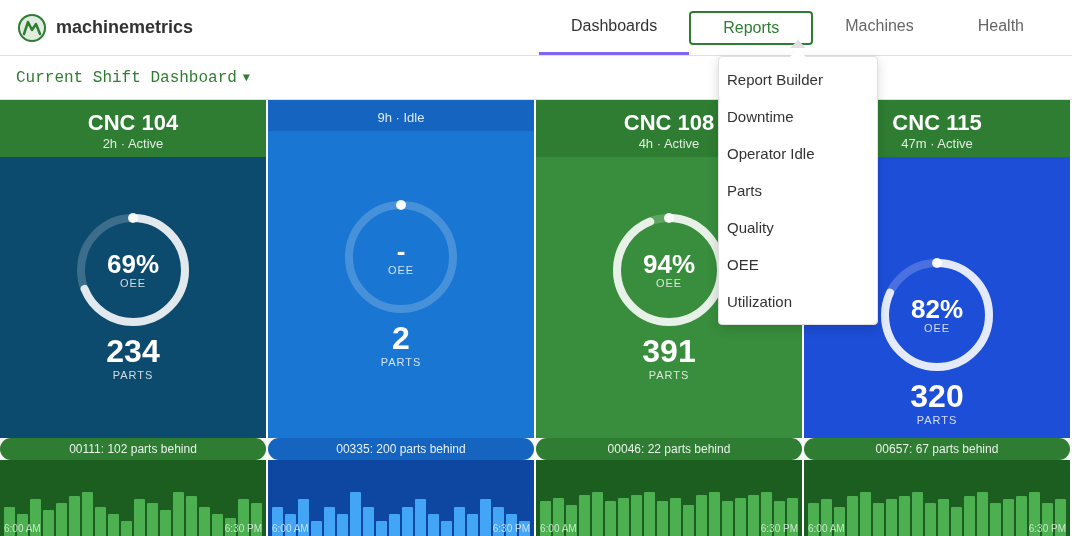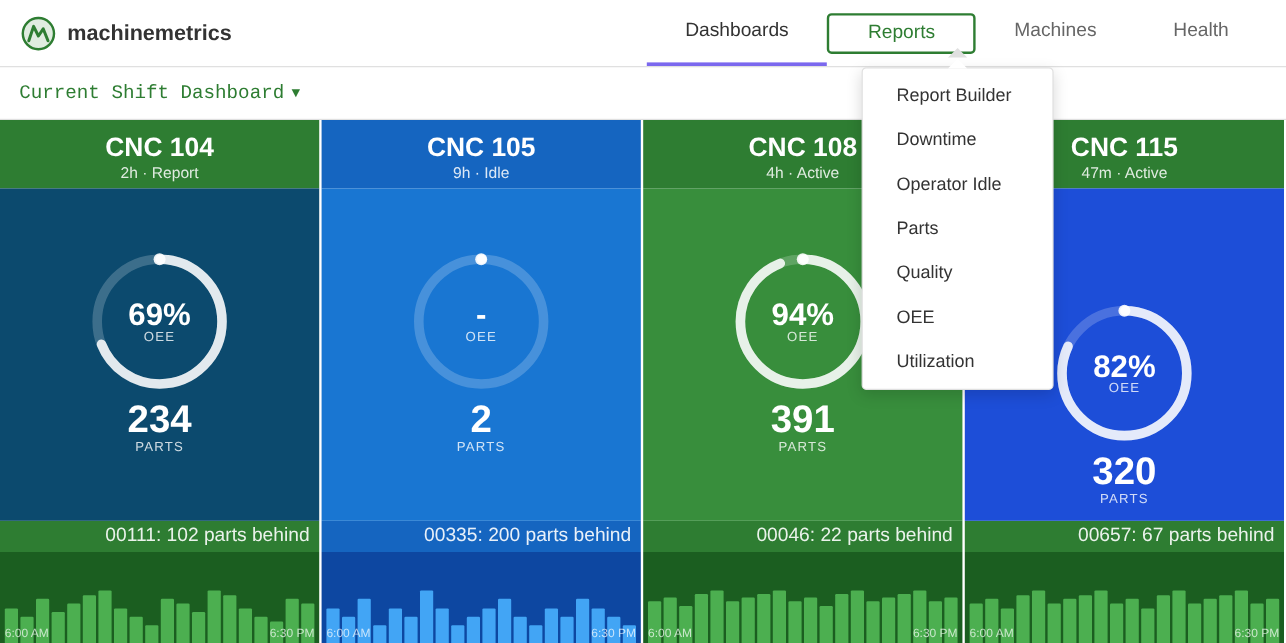--- a/index.html
+++ b/index.html
@@ -118,21 +118,21 @@
       position: absolute;
       top: -9px;
       left: -8px;
       width: 0;
       height: 0;
       border-left: 8px solid transparent;
       border-right: 8px solid transparent;
       border-bottom: 8px solid #e0e0e0;
     }
     .dropdown-item {
-      padding: 10px 28px;
+      padding: 10px 8px;
       font-size: 15px;
       color: #333;
       cursor: pointer;
       white-space: nowrap;
     }
 
     
     .cards-container {
       display: flex;
       height: calc(536px - 56px - 44px);
@@ -213,23 +213,24 @@
     }
     .parts-label {
       font-size: 11px;
       color: rgba(255,255,255,0.8);
       letter-spacing: 1px;
       margin-bottom: 4px;
     }
 
     .card-footer {
       padding: 4px 8px;
-      text-align: right;
-      font-size: 16px;
+      text-align: center;
+      font-size: 12px;
       color: rgba(255,255,255,0.9);
+      border-radius: 11px;
     }
 
     
     .card-chart {
       height: 76px;
       padding: 4px 4px 0;
       display: flex;
       align-items: flex-end;
       gap: 2px;
       position: relative;
@@ -287,21 +288,21 @@
   <div class="dashboard-selector">
     <span>Current Shift Dashboard</span>
     <span class="dropdown-arrow">▼</span>
   </div>
 </div>
 
 <div class="cards-container" id="cards-container">
 <div class="machine-card" style="border-right: 2px solid rgb(255, 255, 255);">
     <div class="card-header" style="background:#2e7d32;">
       <div class="machine-name">CNC 104</div>
-      <div class="machine-status">2h · Report</div>
+      <div class="machine-status">2h · Active</div>
     </div>
     <div class="card-body" style="background:#0c4a6e;">
       <div class="gauge-container">
         <svg class="gauge-svg" viewBox="0 0 120 120">
     <circle cx="60" cy="60" r="52" fill="none" stroke="rgba(255,255,255,0.2)" stroke-width="8"></circle>
     <circle cx="60" cy="60" r="52" fill="none" stroke="rgba(255,255,255,0.85)" stroke-width="8" stroke-dasharray="225.44068882160354 101.28494715173497" stroke-dashoffset="81.68140899333463" stroke-linecap="round"></circle>
     <circle cx="60" cy="8" r="5" fill="white" opacity="0.9"></circle>
   </svg>
         <div class="gauge-center">
           <div class="gauge-percent">69%</div>
@@ -332,21 +333,20 @@
         <div class="chart-bar" style="height:22px; background:#4caf50;"></div>
         <div class="chart-bar" style="height:18px; background:#4caf50;"></div>
         <div class="chart-bar" style="height:37px; background:#4caf50;"></div>
         <div class="chart-bar" style="height:33px; background:#4caf50;"></div>
       <span class="chart-time left">6:00 AM</span>
       <span class="chart-time right">6:30 PM</span>
     </div>
   </div>
     <div class="machine-card" style="border-right: 2px solid rgb(255, 255, 255);">
     <div class="card-header" style="background:#1565c0;">
-      <div class="machine-name">CNC 105</div>
       <div class="machine-status">9h · Idle</div>
     </div>
     <div class="card-body" style="background:#1976d2;">
       <div class="gauge-container">
         <svg class="gauge-svg" viewBox="0 0 120 120">
     <circle cx="60" cy="60" r="52" fill="none" stroke="rgba(255,255,255,0.2)" stroke-width="8"></circle>
     <circle cx="60" cy="60" r="52" fill="none" stroke="rgba(255,255,255,0.85)" stroke-width="8" stroke-dasharray="0 326.7256359733385" stroke-dashoffset="81.68140899333463" stroke-linecap="round"></circle>
     <circle cx="60" cy="8" r="5" fill="white" opacity="0.9"></circle>
   </svg>
         <div class="gauge-center">

